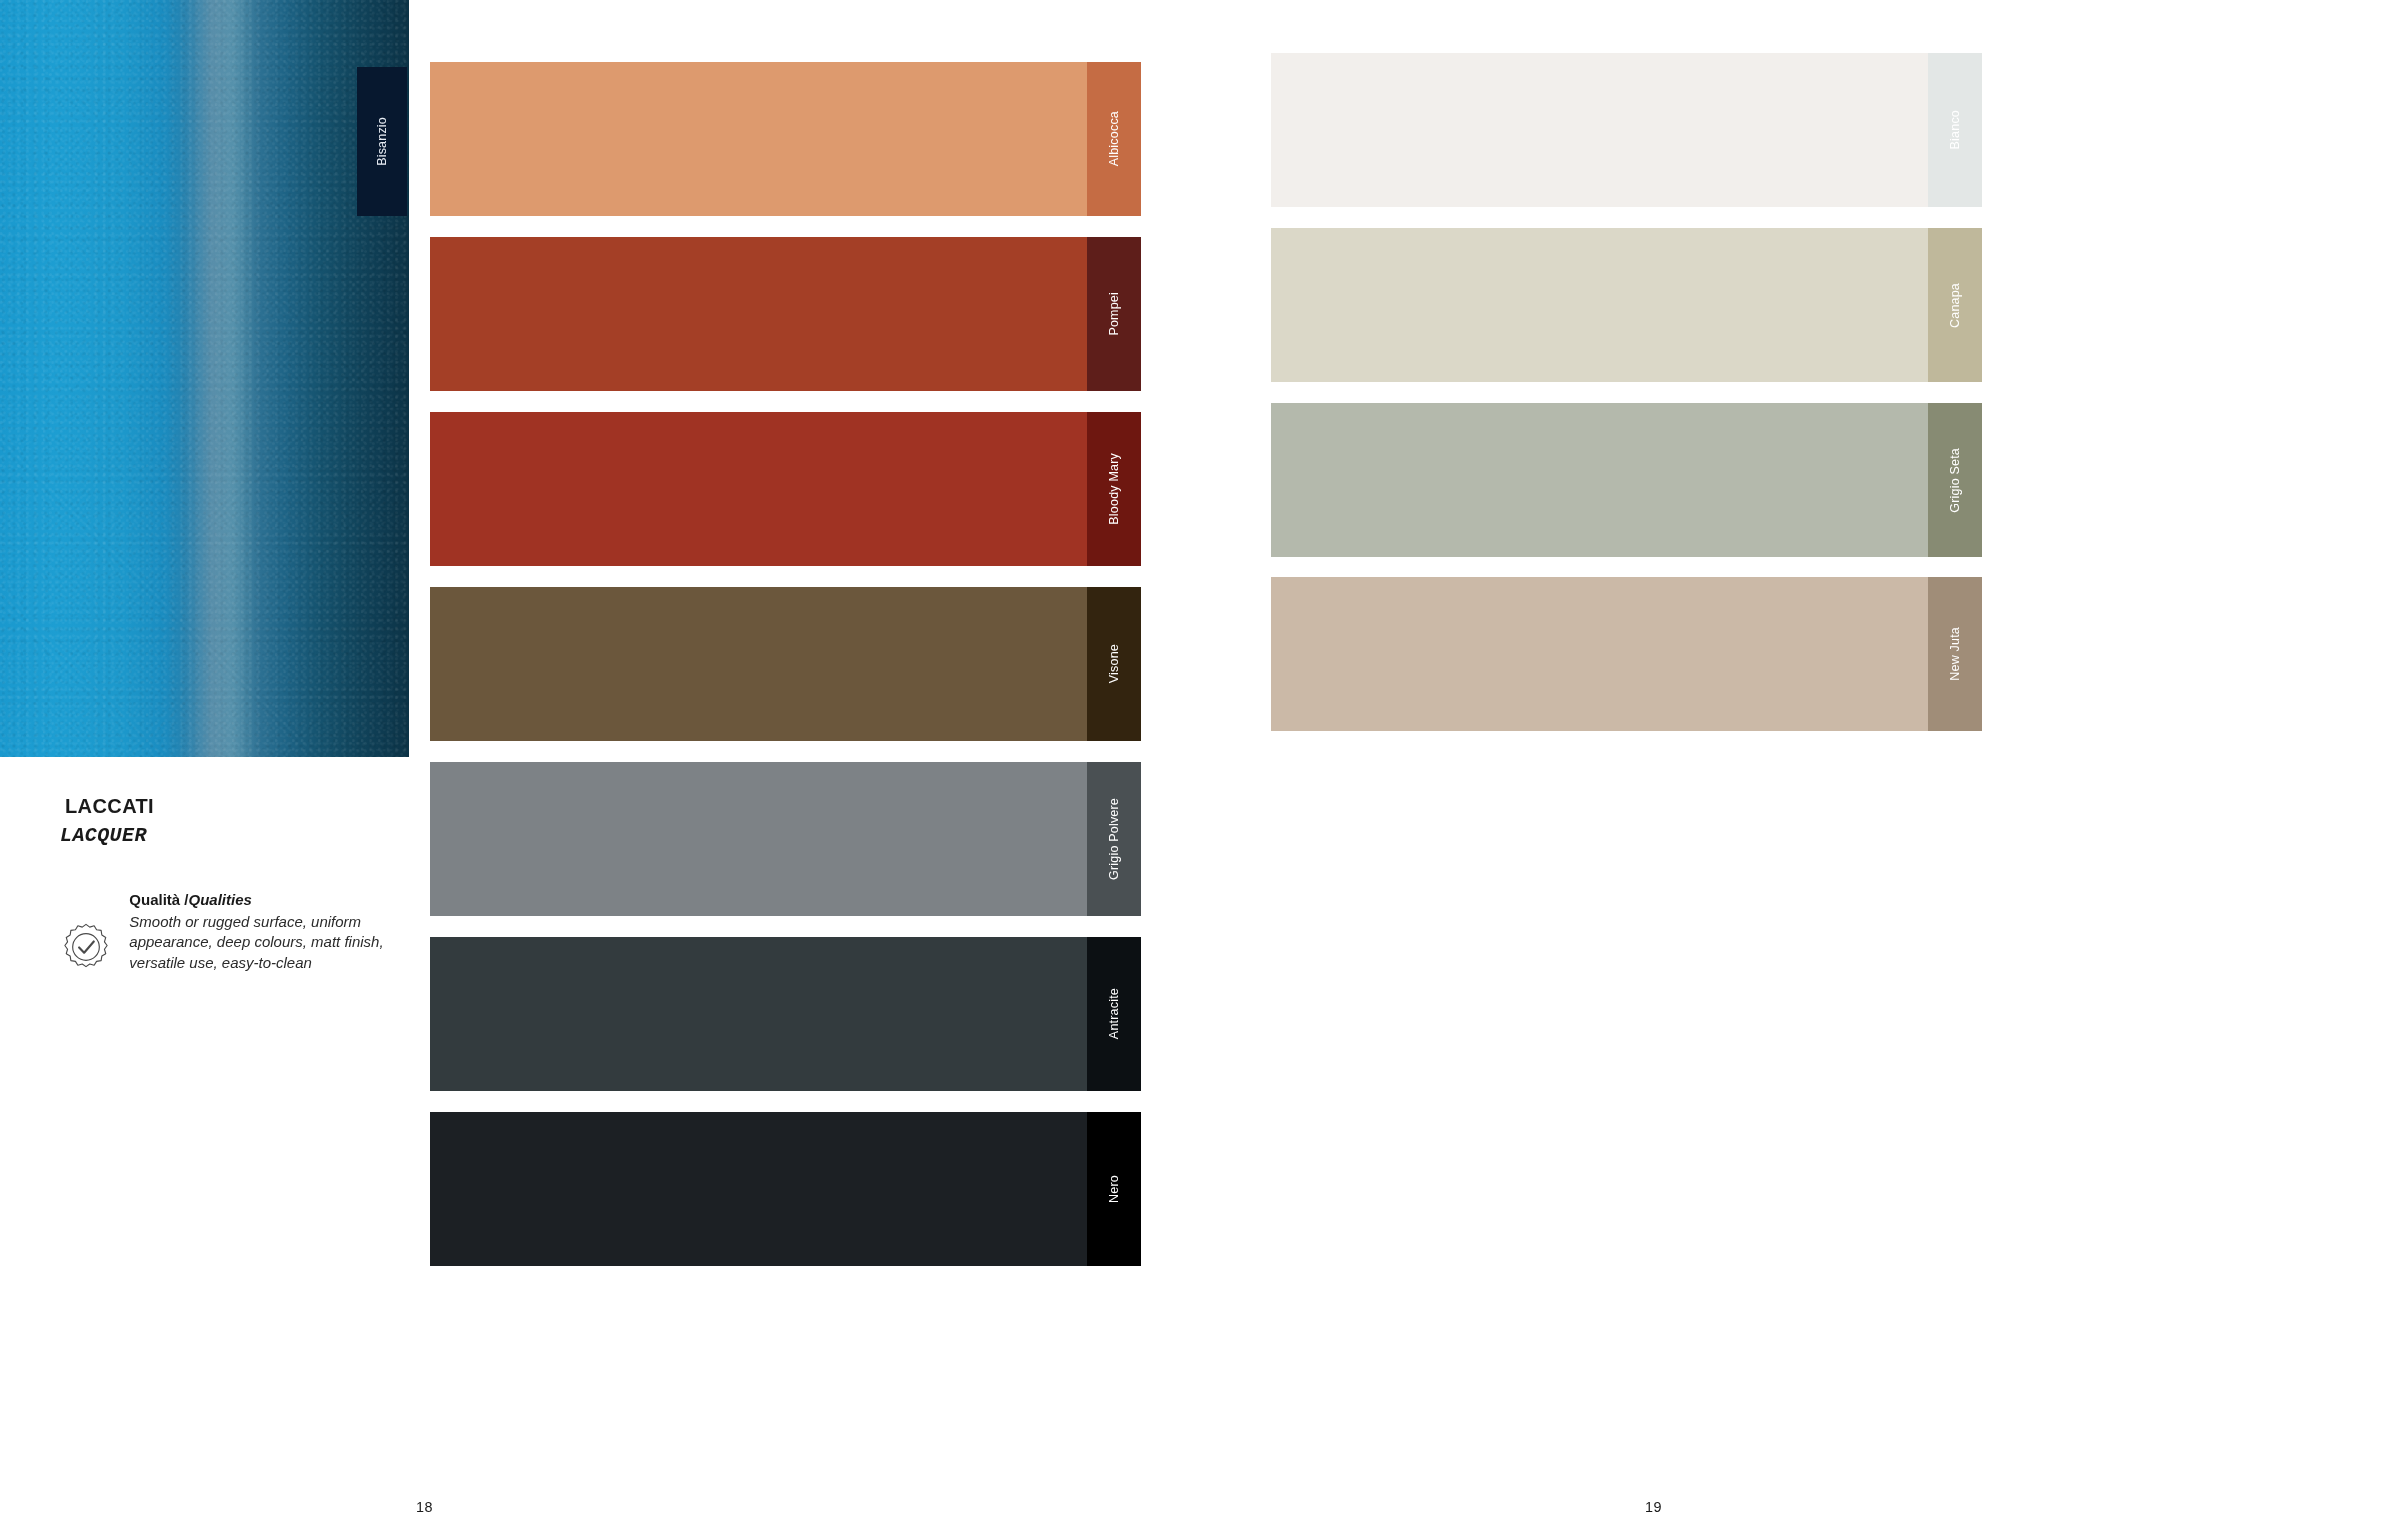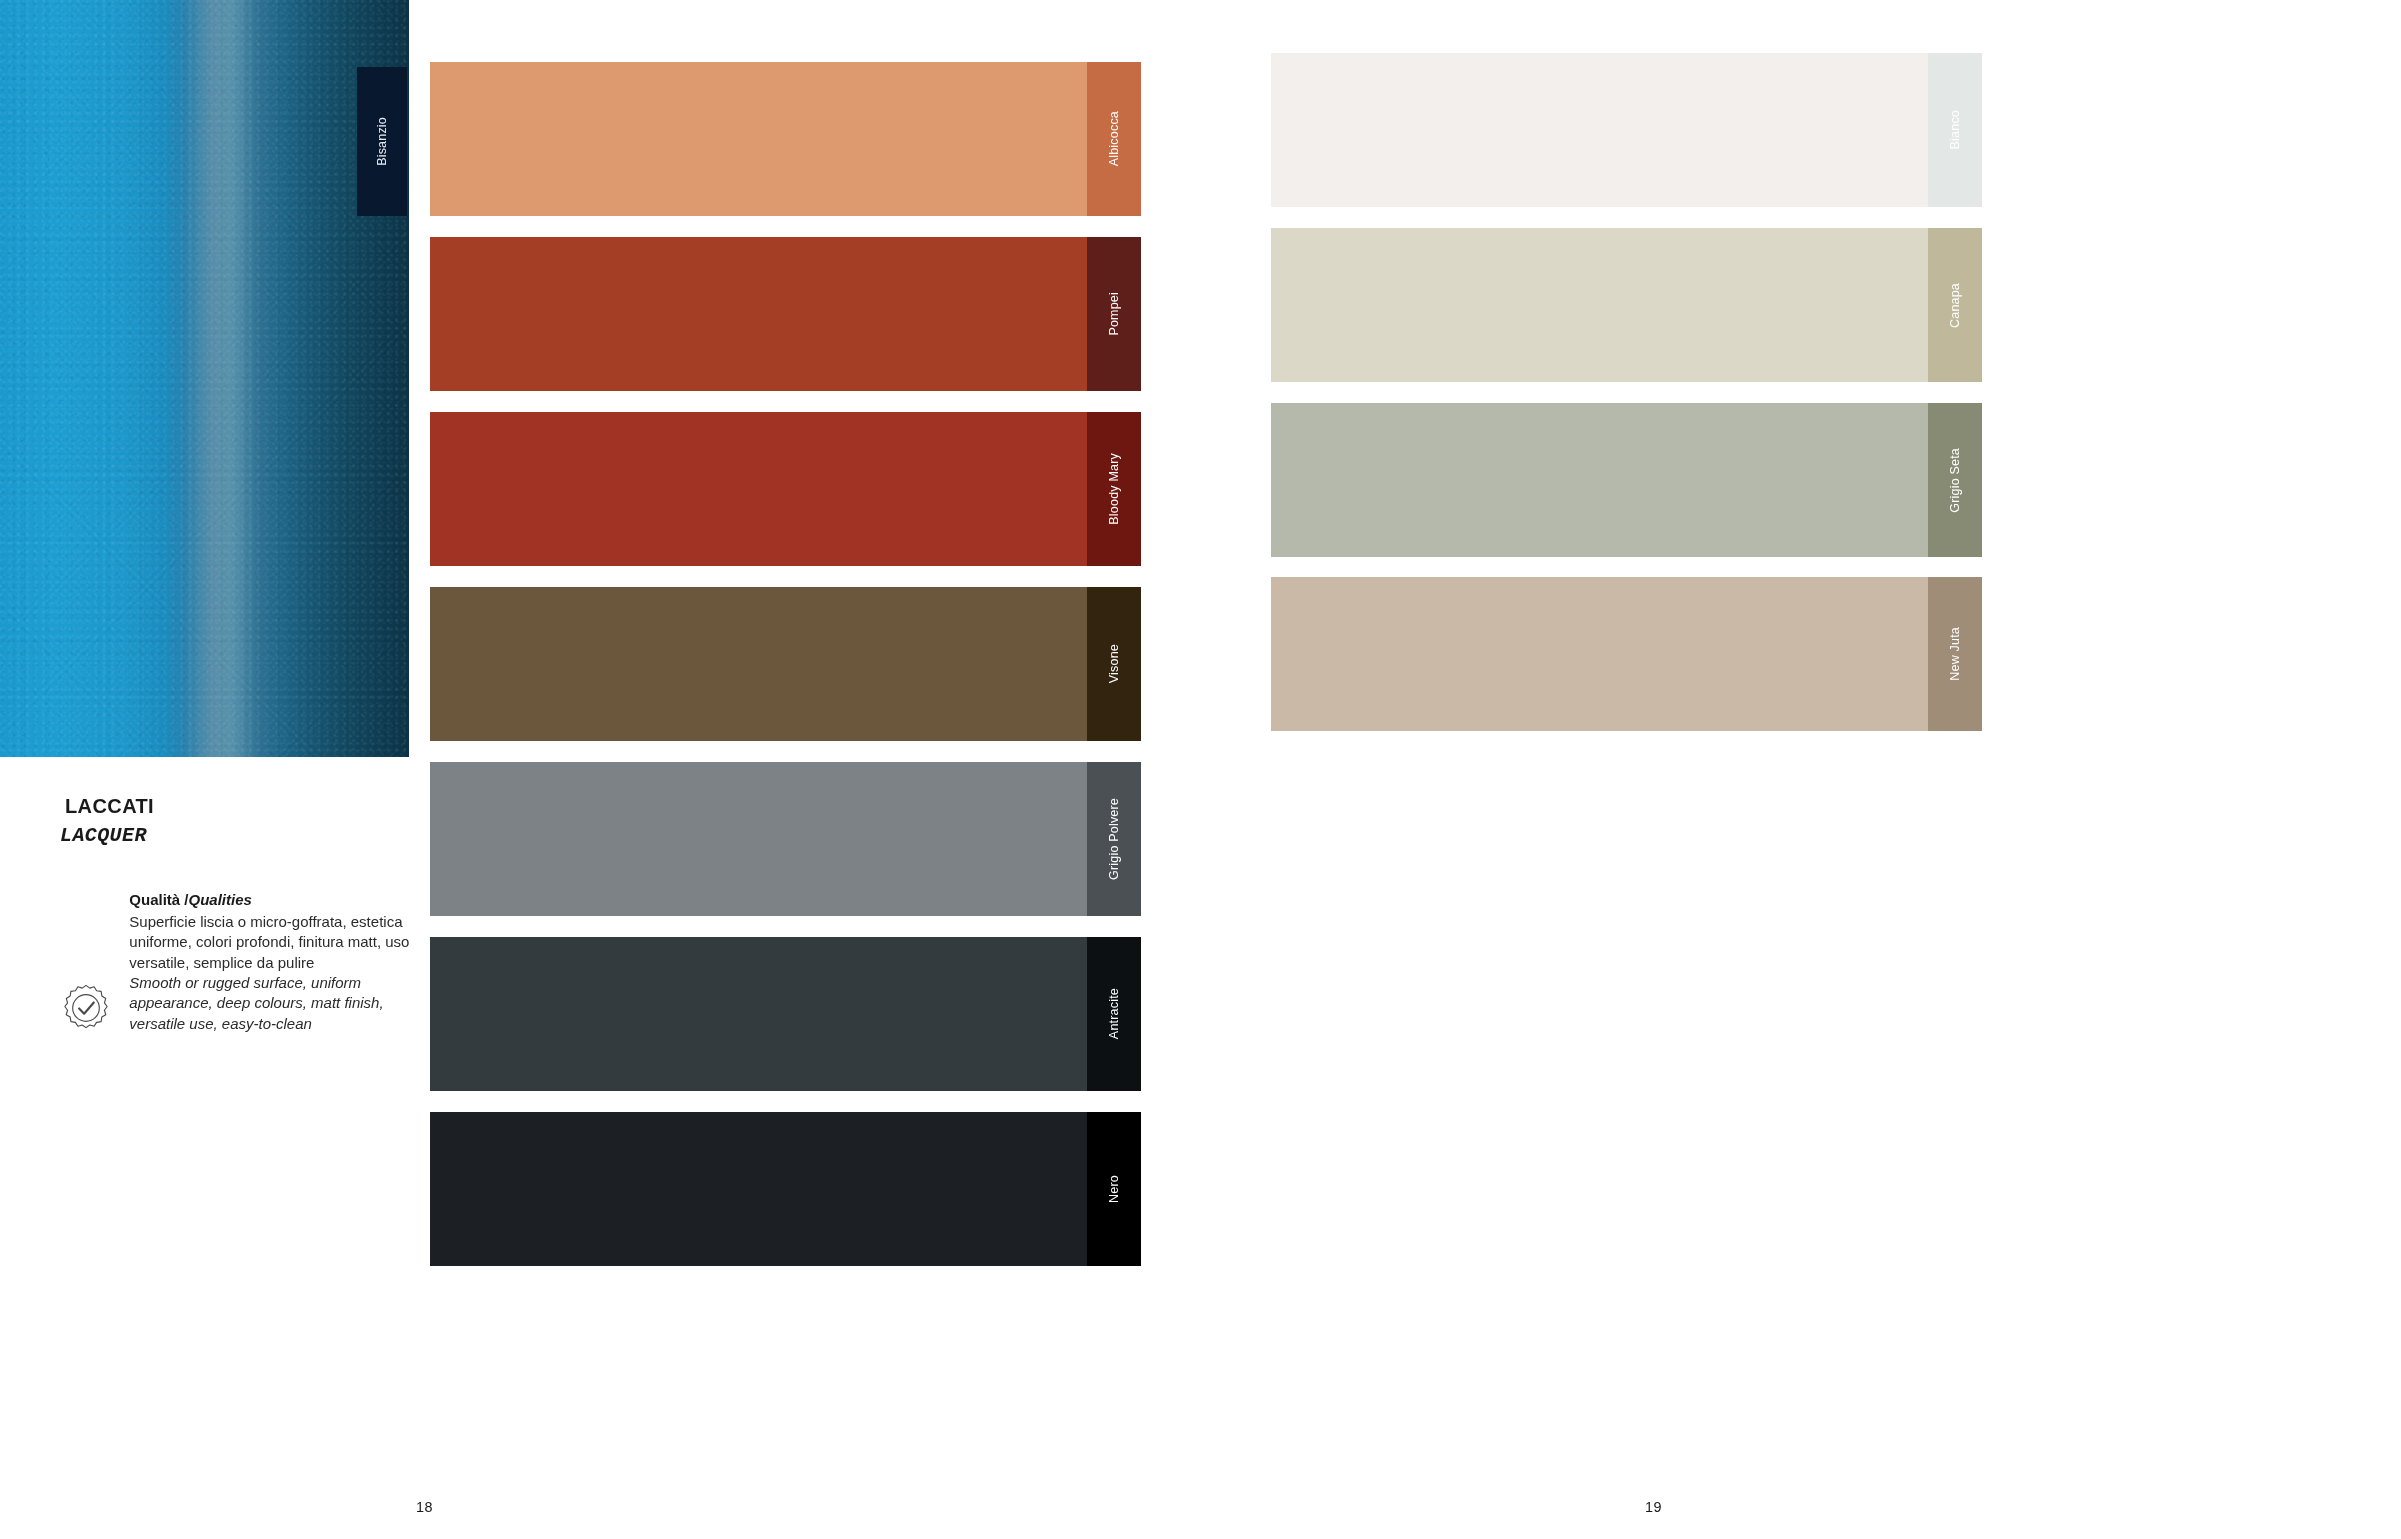--- a/index.html
+++ b/index.html
@@ -186,21 +186,20 @@
   <div class="quality-row">
     <span class="badge-icon">
       <svg viewBox="0 0 64 64" width="52" height="52" aria-hidden="true">
         <path d="M32 4.2 l4.6 3.3 5.4-1.6 3.0 4.8 5.6 0.9 0.9 5.6 4.8 3.0 -1.6 5.4 3.3 4.6 -3.3 4.6 1.6 5.4 -4.8 3.0 -0.9 5.6 -5.6 0.9 -3.0 4.8 -5.4-1.6 -4.6 3.3 -4.6-3.3 -5.4 1.6 -3.0-4.8 -5.6-0.9 -0.9-5.6 -4.8-3.0 1.6-5.4 -3.3-4.6 3.3-4.6 -1.6-5.4 4.8-3.0 0.9-5.6 5.6-0.9 3.0-4.8 5.4 1.6 Z" fill="none" stroke="#4a4a4a" stroke-width="1.4" stroke-linejoin="round"></path>
         <circle cx="32" cy="32" r="16.4" fill="none" stroke="#4a4a4a" stroke-width="1.4"></circle>
         <path d="M23.5 32.6 l6.2 6.4 L41.6 25.2" fill="none" stroke="#4a4a4a" stroke-width="2.6" stroke-linecap="round" stroke-linejoin="round"></path>
       </svg>
     </span>
     <div class="quality-text">
       <p class="quality-head"><span>Qualità /</span><em>Qualities</em></p>
-      <p class="quality-it">Superficie liscia o micro-goffrata, estetica uniforme, colori profondi, finitura matt, uso versatile, semplice da pulire</p>
       <p class="quality-en">Smooth or rugged surface, uniform appearance, deep colours, matt finish, versatile use, easy-to-clean</p>
     </div>
   </div>
 </div>
 
 <div id="swatch-layer">
     <div class="swatch" style="left: 430px; top: 62px; width: 711px; height: 154px;">
       <div class="swatch-body" style="background: rgb(221, 154, 110);"></div>
       <div class="swatch-tab" style="background: rgb(197, 108, 68);">
         <span class="vlabel" style="color: rgb(255, 255, 255);">Albicocca</span>

